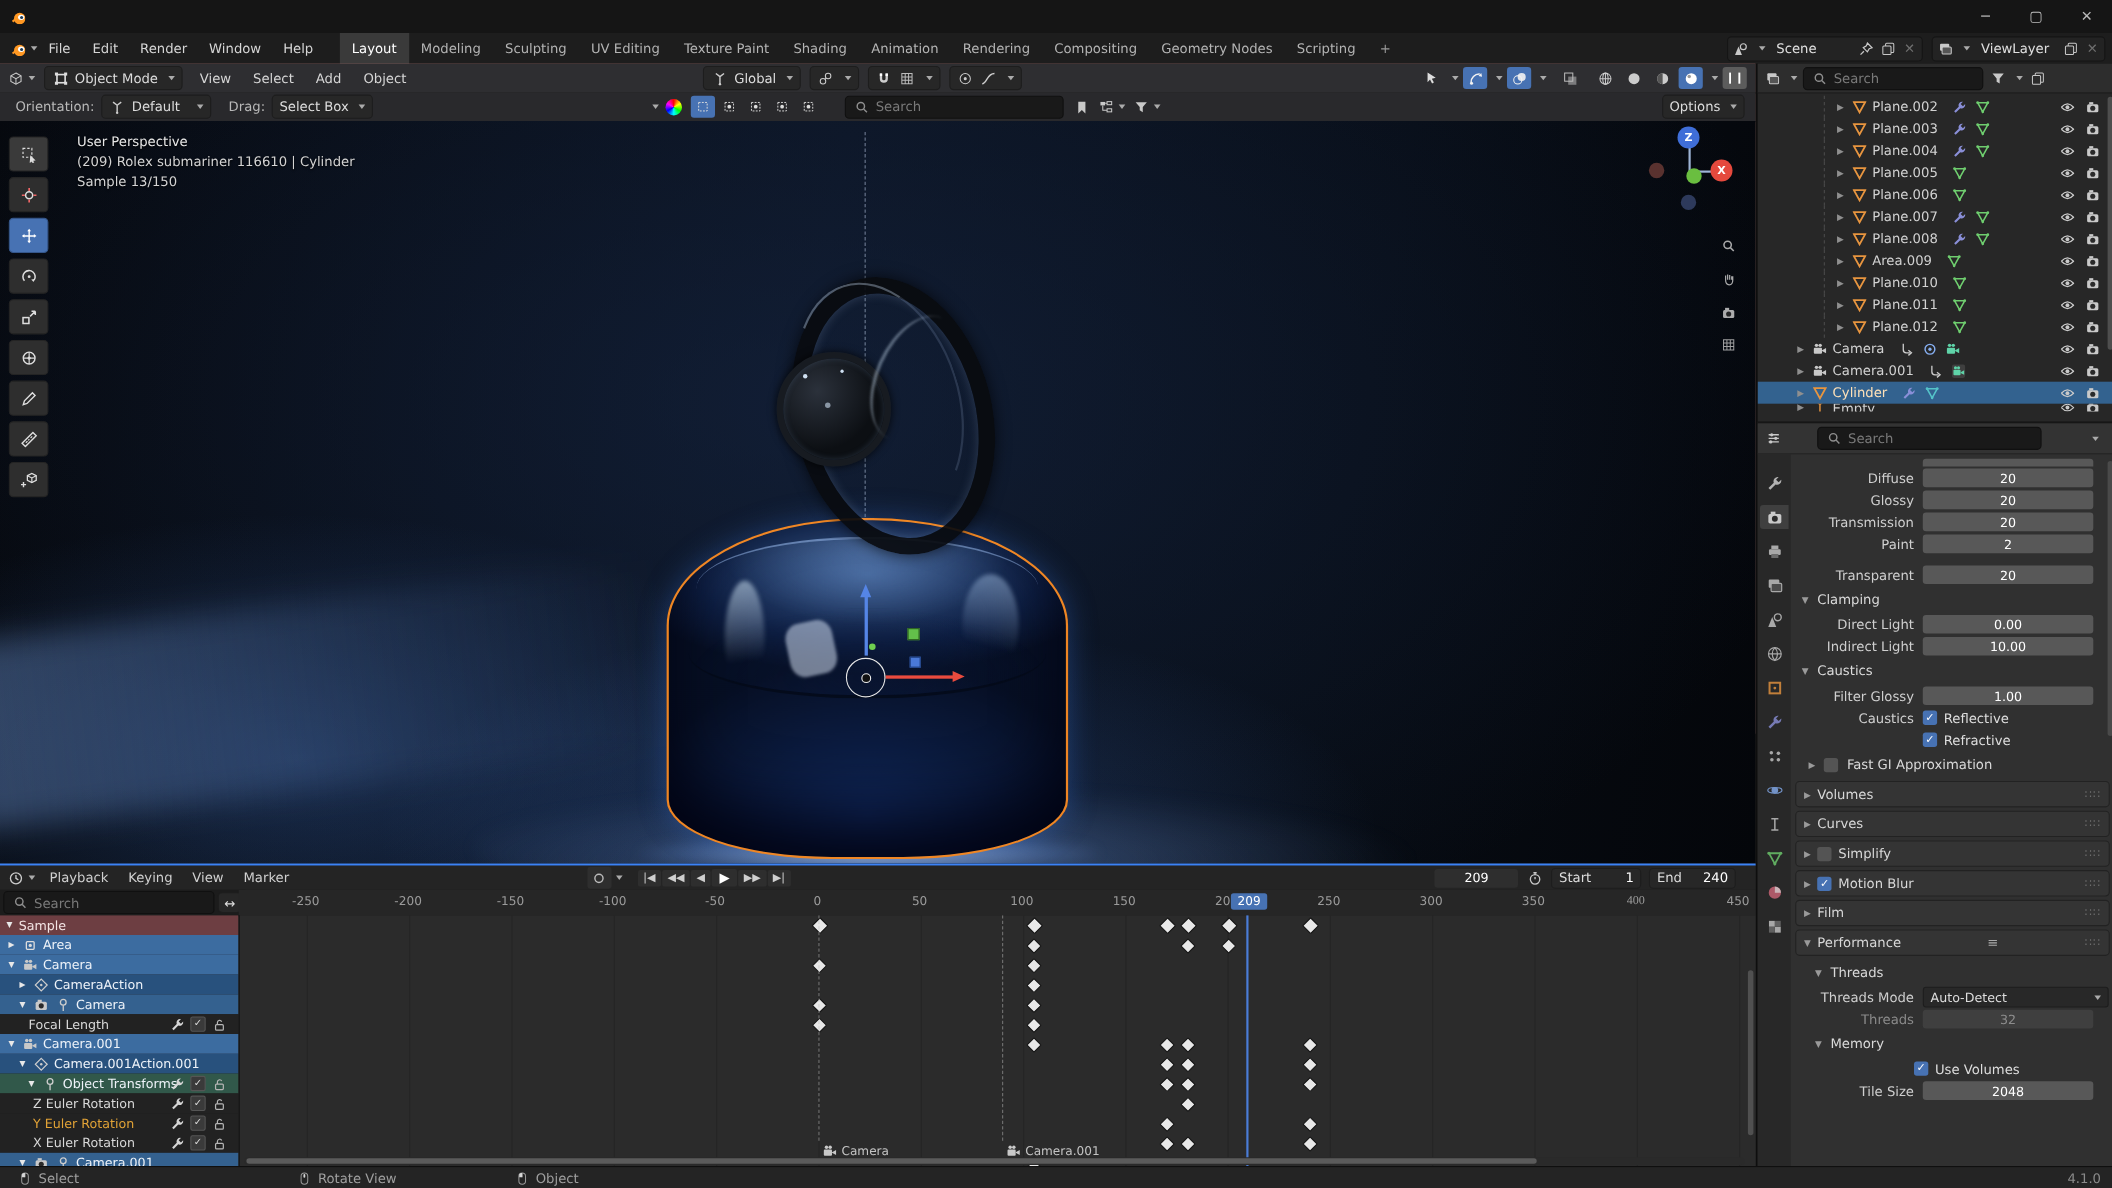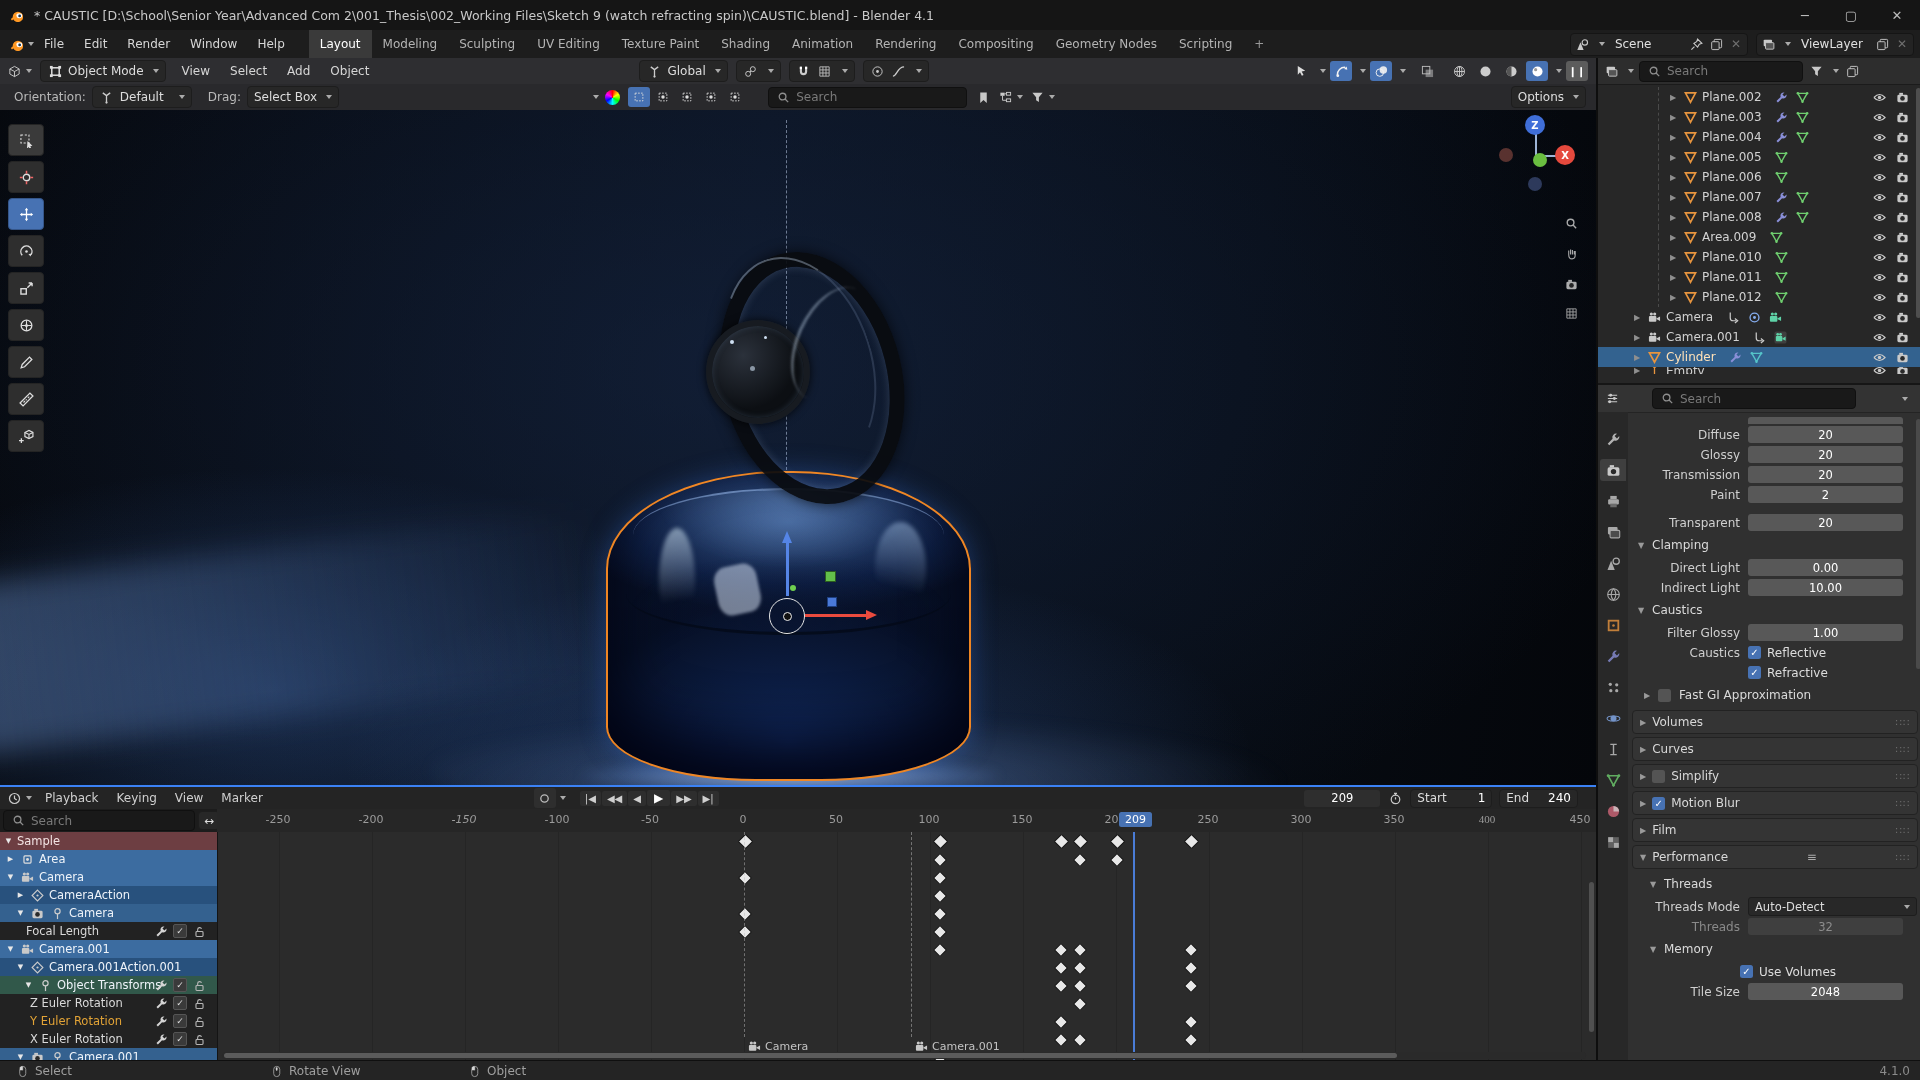--- a/index.html
+++ b/index.html
@@ -173,21 +173,20 @@
 
 <div class="abs" id="titlebar">
   <span class="ic" style="margin-left:8px">
       <svg width="13" height="13" viewBox="0 0 14 14">
         <circle cx="8.5" cy="8.5" r="5.6" fill="#ff9823"></circle>
         <ellipse cx="10" cy="7.3" rx="3.1" ry="2.6" fill="#fff"></ellipse>
         <circle cx="10.4" cy="7.5" r="1.5" fill="#1b3a57"></circle>
         <path d="M1.5 11.5L6.5 7.5" stroke="#ff9823" stroke-width="2"></path>
       </svg>
     </span>
-  <span class="title">* CAUSTIC [D:\School\Senior Year\Advanced Com 2\001_Thesis\002_Working Files\Sketch 9 (watch refracting spin)\CAUSTIC.blend] - Blender 4.1</span>
   <div id="winbtns">
     <div>─</div>
     <div>▢</div>
     <div>✕</div>
   </div>
 </div>
 
 <div class="abs" id="menubar">
   <span class="ic" style="margin-left:8px">
       <svg width="13" height="13" viewBox="0 0 14 14">
@@ -524,20 +523,25 @@
       <div class="bz"></div>
         <div class="bzh"></div>
       <div class="rx"></div>
         <div class="rxh"></div>
       <div class="gsq"></div>
         <div class="bsq"></div>
         <div class="gdot"></div>
       <div class="c"></div>
         <div class="dot"></div>
     </div>
+    <div id="vptext">
+      <div class="l1">User Perspective</div>
+      <div class="l2">(209) Rolex submariner 116610 | Cylinder</div>
+      <div class="l3">Sample 13/150</div>
+    </div>
     <div id="tools">
         <div class="tool first">
           <svg width="15" height="15" viewBox="0 0 14 14">
             <rect x="1.8" y="1.8" width="7.5" height="7.5" fill="none" stroke="#ddd" stroke-dasharray="2 1.6"></rect>
             <path d="M8 7.5l4.5 4.5-2 .3 1 2.2-1.5.7-1-2.2-1.6 1.6z" fill="#ddd"></path>
           </svg>
         </div>
         <div class="tool">
           <svg width="15" height="15" viewBox="0 0 14 14">
             <circle cx="7" cy="7" r="3" fill="none" stroke="#ddd" stroke-width="1.3"></circle>
@@ -1709,21 +1713,21 @@
             <circle cx="7" cy="4.5" r="2.8" fill="none" stroke="#ccc" stroke-width="1.3"></circle>
             <path d="M7 7.3V13" stroke="#ccc" stroke-width="1.3"></path>
           </svg>
         </span>
         <span>Camera.001</span>
       </div>
     </div>
   <div id="ruler">
       <span class="tick" style="left: 41px;">-250</span>
       <span class="tick" style="left: 134px;">-200</span>
-      <span class="tick" style="left: 227px; font-style: italic;">-150</span>
+      <span class="tick" style="left: 227px;">-150</span>
       <span class="tick" style="left: 320px;">-100</span>
       <span class="tick" style="left: 413px;">-50</span>
       <span class="tick" style="left: 506px;">0</span>
       <span class="tick" style="left: 599px;">50</span>
       <span class="tick" style="left: 692px;">100</span>
       <span class="tick" style="left: 785px;">150</span>
       <span class="tick" style="left: 878px;">200</span>
       <span class="tick" style="left: 971px;">250</span>
       <span class="tick" style="left: 1064px;">300</span>
       <span class="tick" style="left: 1157px;">350</span>

